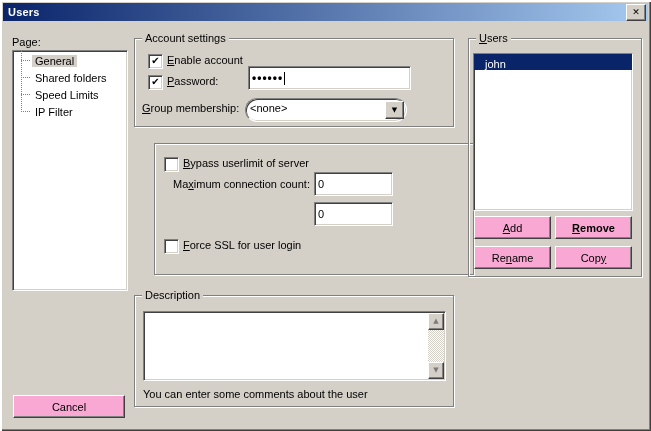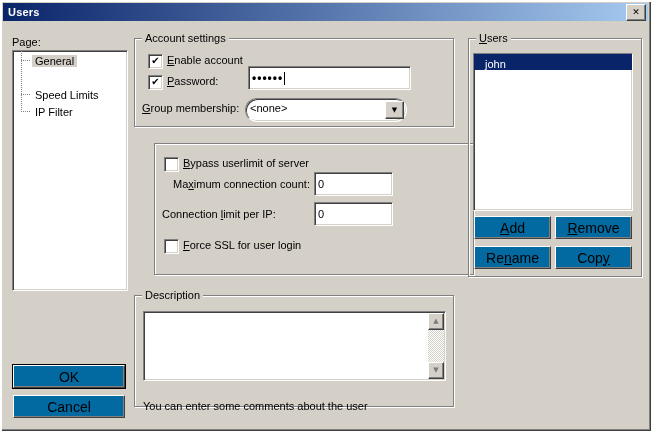--- a/index.html
+++ b/index.html
@@ -27,25 +27,25 @@
   .sunken{
     background:#fff;border:1px solid;border-color:#808080 #fff #fff #808080;
     box-shadow:inset 1px 1px 0 #404040, inset -1px -1px 0 #d4d0c8;
   }
   .groupbox{
     position:absolute;border:1px solid #808080;
     box-shadow:inset 1px 1px 0 #fff, 1px 1px 0 #fff;
   }
   .group-label{position:absolute;top:-7px;left:7px;background:#d4d0c8;padding:0 3px;white-space:nowrap;}
   .btn{
-    position:absolute;background:#0369a1;
-    border:1px solid;border-color:#fff #404040 #404040 #fff;
-    box-shadow:inset -1px -1px 0 #808080;
-    display:flex;align-items:center;justify-content:center;
-    font-family:"Liberation Sans",sans-serif;font-size:14px;
+    position:absolute;background:#f9a8d4;
+    border:1px solid;border-color:#fff #404040 #404040 #fff;
+    box-shadow:inset -1px -1px 0 #808080;
+    display:flex;align-items:center;justify-content:center;
+    font-family:"Liberation Sans",sans-serif;font-size:11px;
   }
   .btn.default{box-shadow:inset -1px -1px 0 #808080, 0 0 0 1px #000;}
   .checkbox{
     position:absolute;width:13px;height:13px;background:#fff;
     border:1px solid;border-color:#808080 #fff #fff #808080;
     box-shadow:inset 1px 1px 0 #404040, inset -1px -1px 0 #d4d0c8;
     display:flex;align-items:center;justify-content:center;
   }
   .check-glyph{font-family:"DejaVu Sans",sans-serif;font-size:10px;font-weight:bold;line-height:1;margin-top:-1px;}
   .field{position:absolute;display:flex;align-items:center;padding-left:3px;overflow:hidden;}
@@ -97,20 +97,24 @@
     <span>✕</span>
   </div>
 
   <div class="label" style="left:12px;top:36px;">Page:</div>
   <div class="tree sunken">
     <div class="tree-vline"></div>
     <div class="tree-item sel" style="top:1px;">
       <span class="stub"></span>
       <span class="ti-label">General</span>
     </div>
+    <div class="tree-item" style="top:18px;">
+      <span class="stub"></span>
+      <span class="ti-label">Shared folders</span>
+    </div>
     <div class="tree-item" style="top:35px;">
       <span class="stub"></span>
       <span class="ti-label">Speed Limits</span>
     </div>
     <div class="tree-item" style="top:52px;text-align:right;">
       <span class="stub"></span>
       <span class="ti-label">IP Filter</span>
     </div>
   </div>
 
@@ -142,21 +146,20 @@
 
   <div class="groupbox" style="left:134px;top:143px;width:318px;height:130px;margin-left:20px;">
     <div class="checkbox" style="left:9px;top:13px;"></div>
     <div class="label" style="left:28px;top:13px;"><span></span><span class="u">B</span><span>ypass userlimit of server</span></div>
 
     <div class="label" style="left:7px;top:34px;padding-left:11px;"><span>Ma</span><span class="u">x</span><span>imum connection count:</span></div>
     <div class="field sunken" style="left:159px;top:28px;width:74px;height:22px;">
       <span>0</span>
     </div>
 
-    <div class="label" style="left:7px;top:64px;"><span>Connection </span><span class="u">l</span><span>imit per IP:</span></div>
     <div class="field sunken" style="left:159px;top:58px;width:74px;height:22px;">
       <span>0</span>
     </div>
 
     <div class="checkbox" style="left:9px;top:95px;"></div>
     <div class="label" style="left:28px;top:95px;"><span></span><span class="u">F</span><span>orce SSL for user login</span></div>
   </div>
 
   <div class="groupbox" style="left:134px;top:295px;width:318px;height:110px;">
     <span class="group-label">Description</span>
@@ -165,44 +168,41 @@
       <div class="scrollbar">
         <div class="sb-btn">
             <span>▲</span>
           </div>
         <div class="sb-track"></div>
         <div class="sb-btn">
             <span>▼</span>
           </div>
       </div>
     </div>
-    <div class="label" style="left:8px;top:92px;margin-top:12px;">You can enter some comments about the user</div>
+    <div class="label" style="left:8px;top:92px;">You can enter some comments about the user</div>
   </div>
 
   <div class="groupbox" style="left:468px;top:38px;width:172px;height:237px;">
     <span class="group-label"><span></span><span class="u">U</span><span>sers</span></span>
     <div class="listbox sunken" style="left:4px;top:14px;width:158px;height:156px;">
       <div class="list-item sel">
         <span>john</span>
       </div>
     </div>
     <div class="btn" style="left:5px;top:177px;width:75px;height:21px;">
         <span><span></span><span class="u">A</span><span>dd</span></span>
       </div>
-    <div class="btn" style="left:86px;top:177px;width:75px;height:21px;">
+    <div class="btn" style="left:86px;top:177px;width:75px;height:21px;font-weight:bold;">
         <span><span></span><span class="u">R</span><span>emove</span></span>
       </div>
     <div class="btn" style="left:5px;top:207px;width:75px;height:21px;">
         <span><span>Re</span><span class="u">n</span><span>ame</span></span>
       </div>
     <div class="btn" style="left:86px;top:207px;width:75px;height:21px;">
         <span><span>Cop</span><span class="u">y</span><span></span></span>
       </div>
   </div>
 
-  <div class="btn default" style="left:13px;top:365px;width:110px;height:21px;">
-      <span>OK</span>
-    </div>
   <div class="btn" style="left:13px;top:395px;width:110px;height:21px;">
       <span>Cancel</span>
     </div>
 
 </div>
 
 </body></html>

